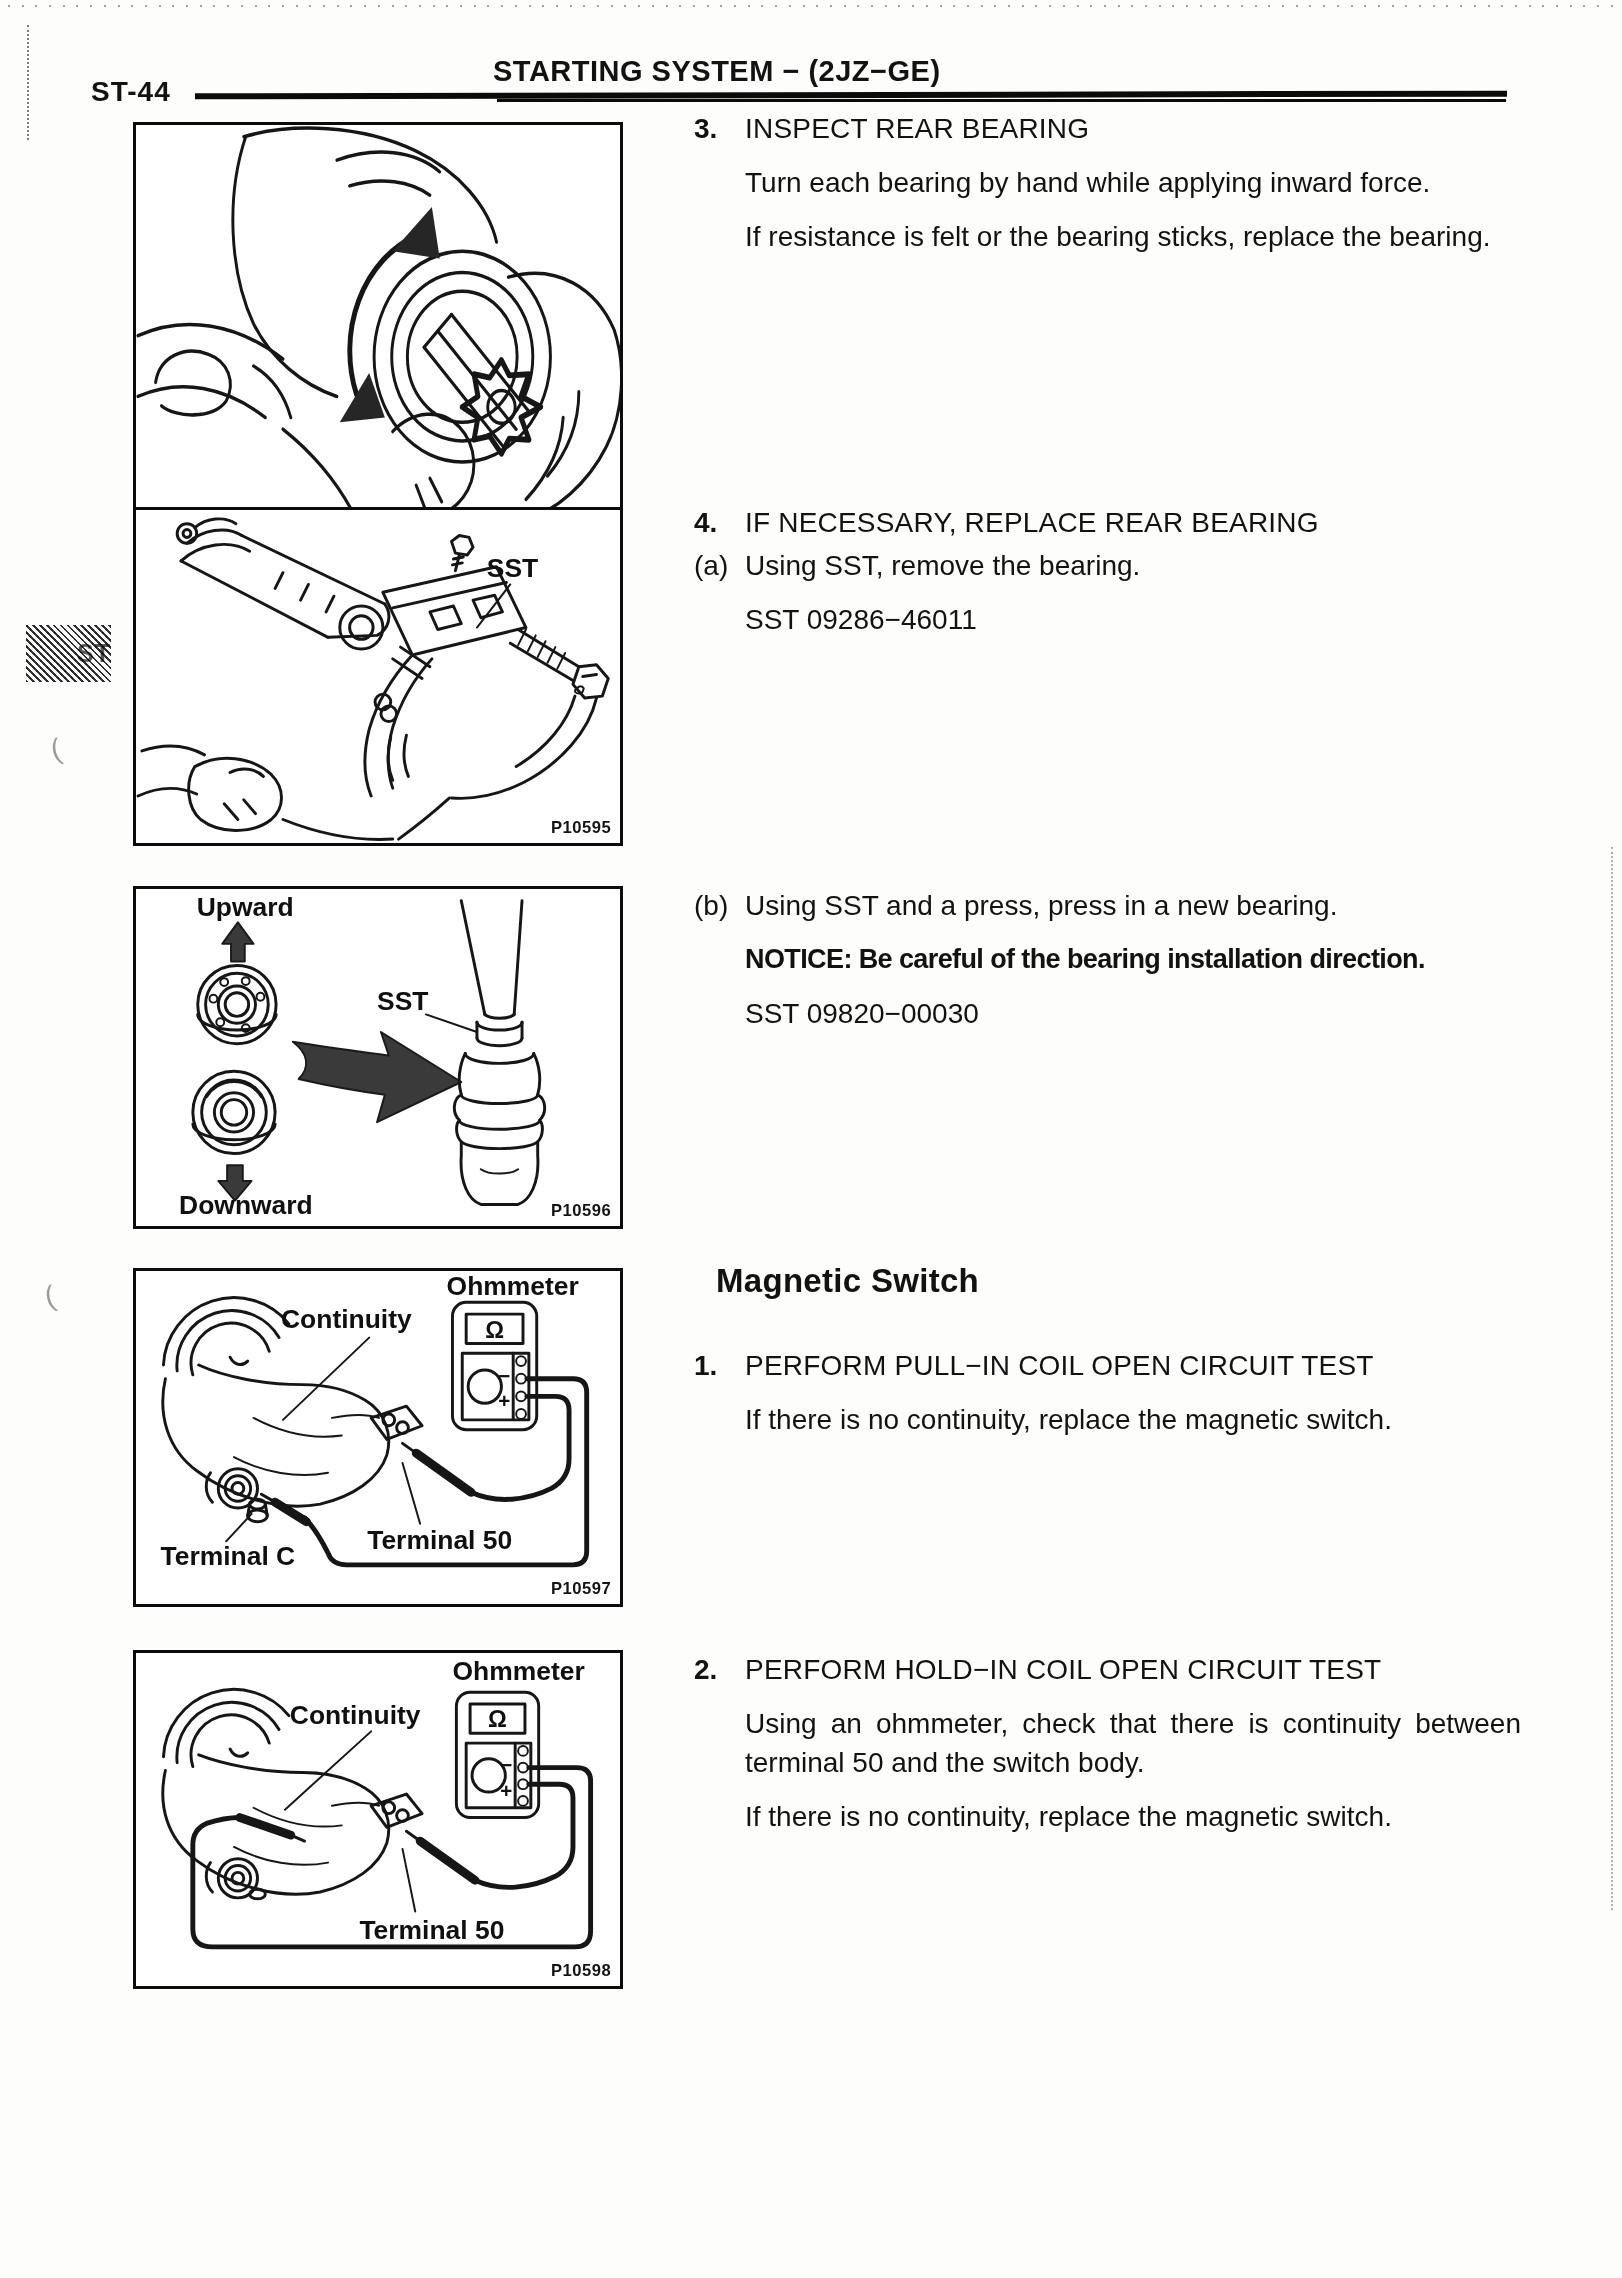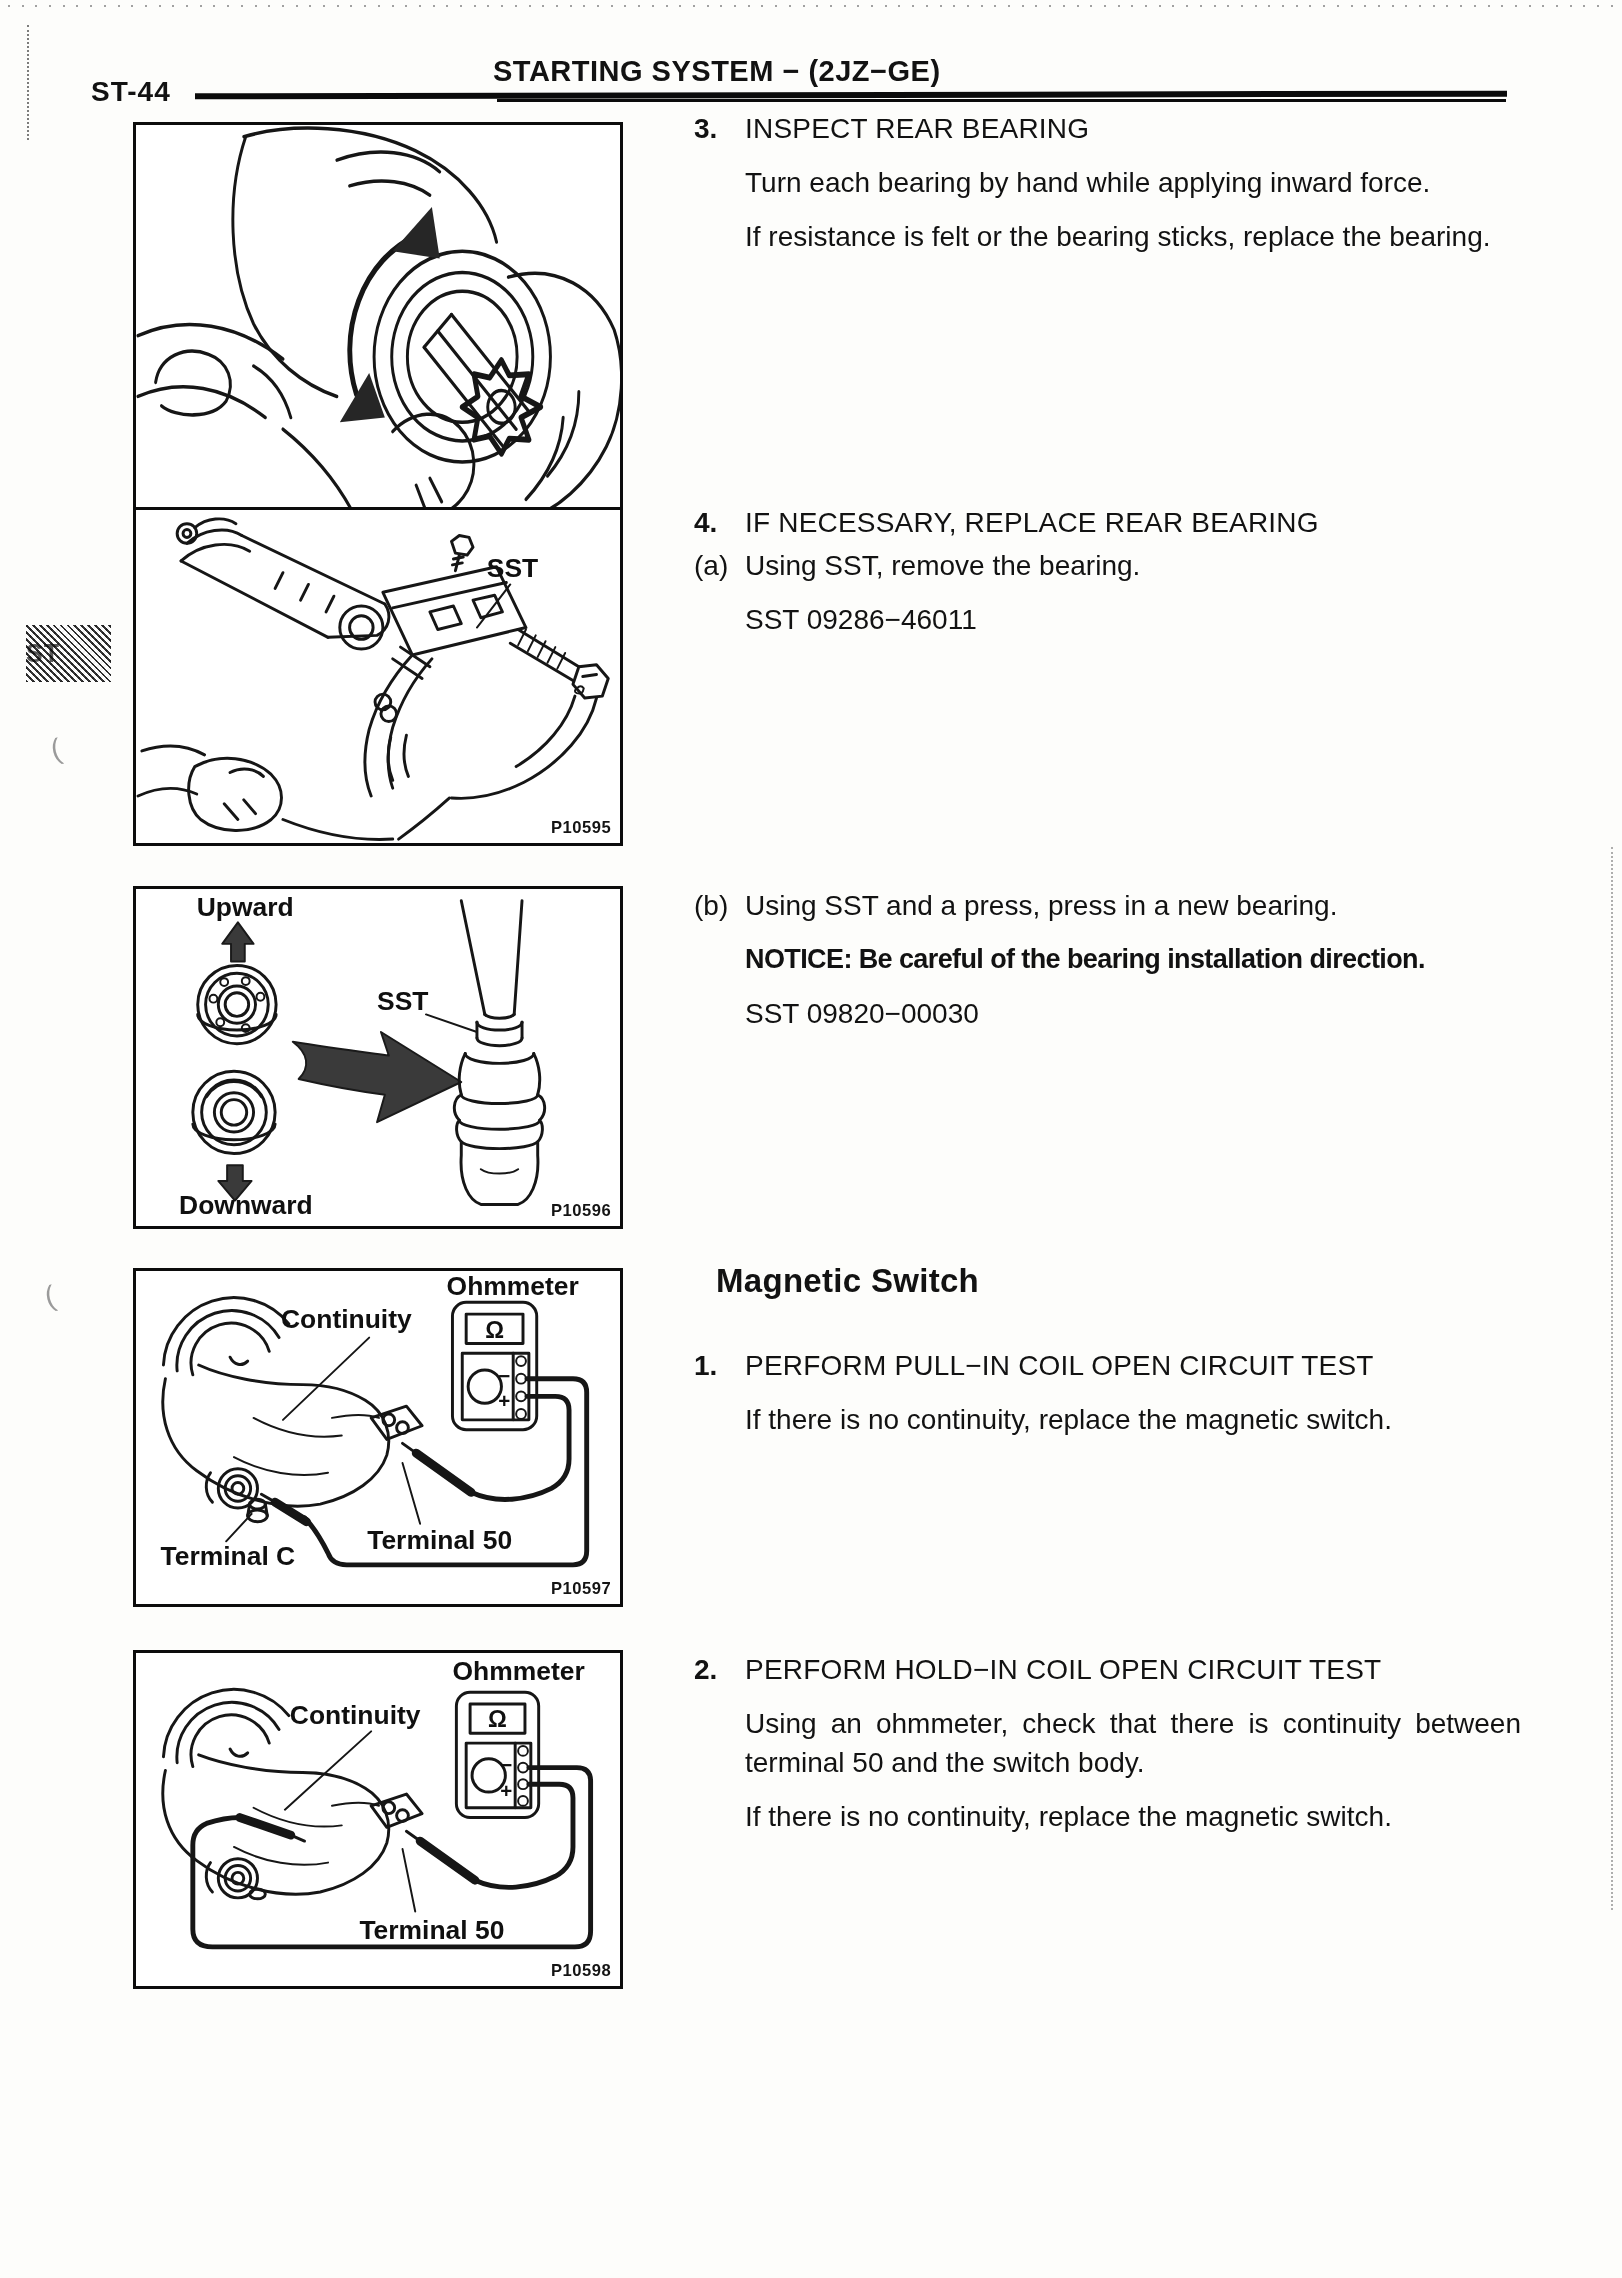--- a/index.html
+++ b/index.html
@@ -23,21 +23,21 @@
   .page-title{position:absolute;left:493px;top:55px;width:532px;
     font-size:29px;font-weight:700;letter-spacing:0.5px;}
   .rule-main{position:absolute;left:195px;top:92px;width:1312px;height:5.9px;background:#0b0b0b;
     transform:rotate(-0.12deg);}
   .rule-sub{position:absolute;left:497px;top:99px;width:1009px;height:2.9px;background:#0b0b0b;}
   
   .side-tab{position:absolute;left:26px;top:625px;width:85px;height:57px;
     background-image:
       repeating-linear-gradient(45deg,rgba(20,20,20,.85) 0 2px,rgba(255,255,255,.9) 2px 4.9px),
       repeating-linear-gradient(-45deg,rgba(20,20,20,.5) 0 2px,rgba(255,255,255,.4) 2px 4.9px);
-    display:flex;align-items:center;justify-content:flex-start;}
+    display:flex;align-items:center;justify-content:flex-end;}
   .side-tab span{font-size:25px;font-weight:700;color:rgba(10,10,10,.68);letter-spacing:1px;}
   
   .fig{position:absolute;left:133px;width:490px;border:3.9px solid #0c0c0c;background:#fff;box-sizing:border-box;}
   .fig svg{display:block;width:100%;height:100%;}
   .fig .photo-id{position:absolute;right:8.8px;bottom:4.9px;font-size:16.6px;font-weight:700;color:#141414;letter-spacing:0.5px;}
   .f1{top:122px;height:412px;}
   .f2{top:507px;height:339px;}
   .f3{top:886px;height:343px;}
   .f4{top:1268px;height:339px;}
   .f5{top:1650px;height:339px;}

